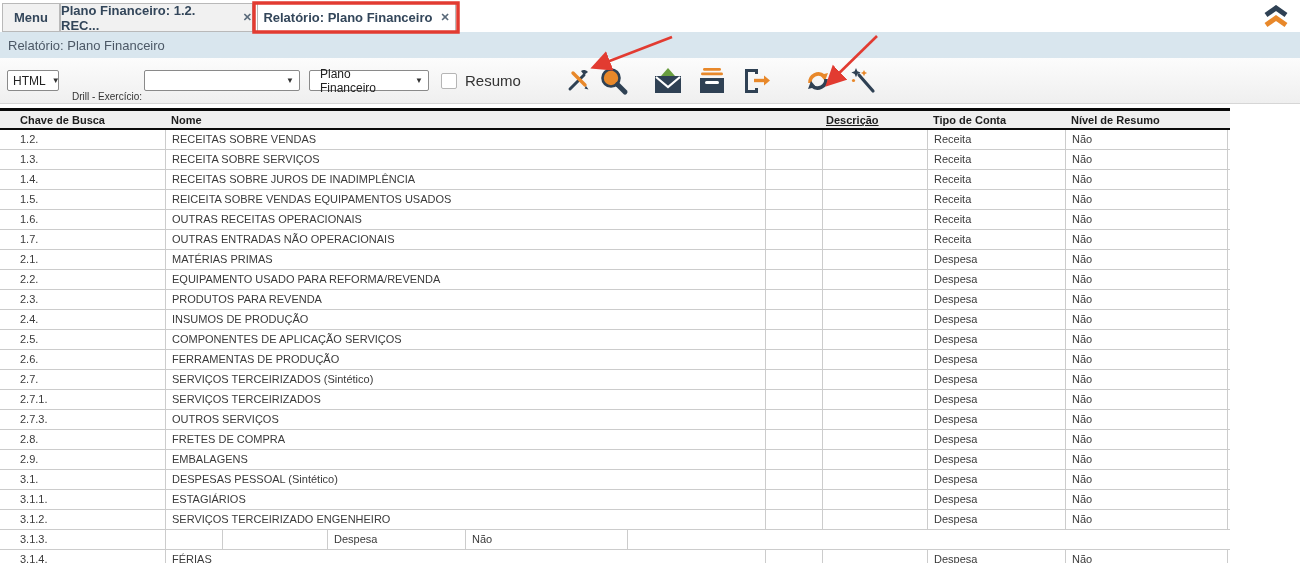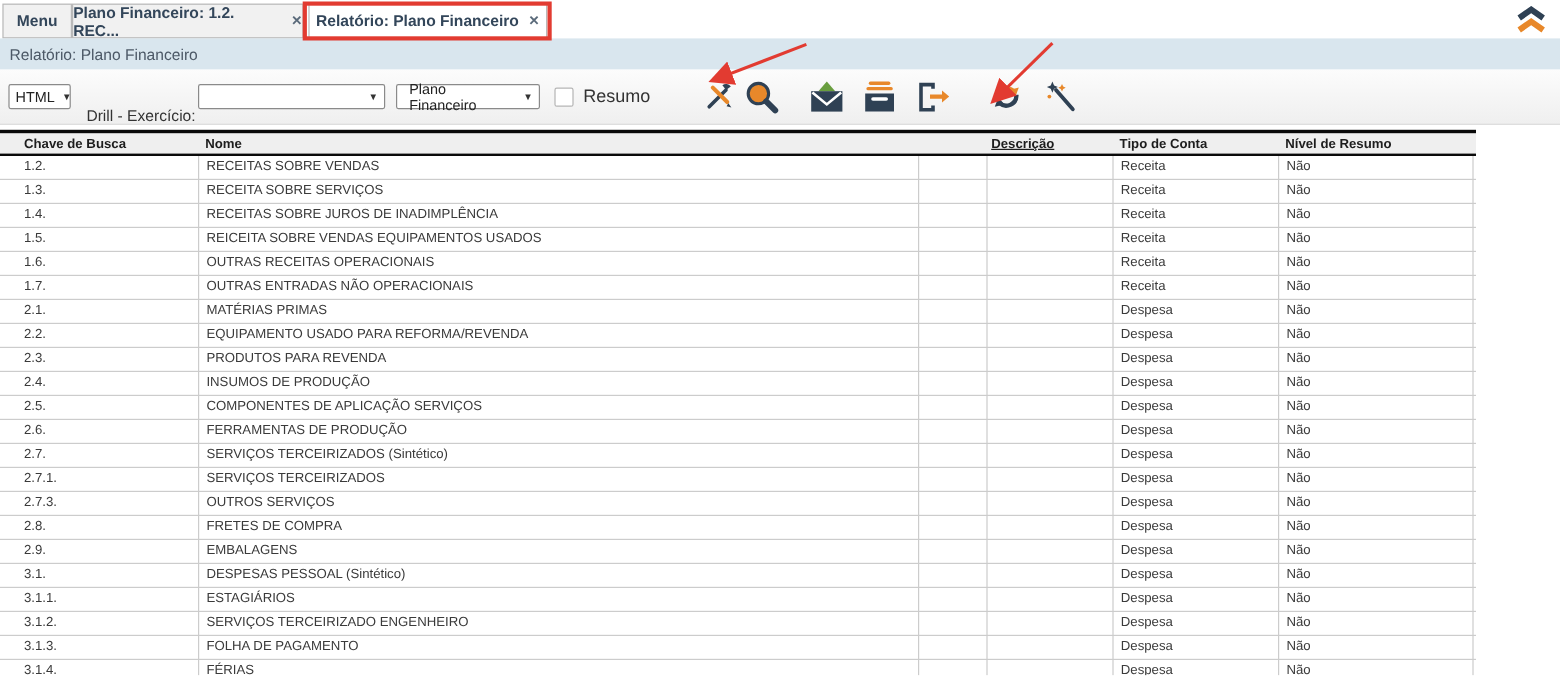--- a/index.html
+++ b/index.html
@@ -21,21 +21,21 @@
            display:flex; align-items:center; padding-left:8px; font-size:13px; color:#4c5866; }
 
   
   .toolbar { position:absolute; left:0; top:58px; width:1300px; height:46px;
              background:linear-gradient(#fcfcfc,#efefef); border-bottom:1px solid #d6d6d6;
              display:flex; align-items:center; }
   .fakesel { height:21px; background:#fff; border:1px solid #8a8a8a; border-radius:2px;
              display:flex; align-items:center; justify-content:space-between;
              font-size:12px; color:#222; padding:0 5px; cursor:pointer; }
   .fakesel .arrow { font-size:8px; color:#333; margin-left:6px; }
-  .tb-label { font-size:13px; color:#333;margin-top:32px; }
+  .tb-label { font-size:10px; color:#333;margin-top:32px; }
   .checkbox { width:16px; height:16px; background:#fff; border:1px solid #b5b5b5; border-radius:2px; cursor:pointer; }
   .resumo { font-size:15px; color:#333; }
   .icon-btn { width:34px; height:30px; display:flex; align-items:center; justify-content:center; cursor:pointer; }
 
   
   .grid { position:absolute; left:0; top:108px; width:1230px; height:455px; overflow:hidden; }
   .grid-head { display:flex; border-top:3px solid #0a0a0a; border-bottom:2px solid #0a0a0a;
                background:#efefef; height:22px; align-items:center; }
   .grid-head .cell { font-size:11px; font-weight:bold; color:#1d1d1d; }
   .grid-row { display:flex; height:20px; align-items:center; background:#fff; border-bottom:1px solid #ccc; }
@@ -316,21 +316,20 @@
         <div class="grid-row">
           <div class="cell c0">3.1.2.</div>
           <div class="cell c1">SERVIÇOS TERCEIRIZADO ENGENHEIRO</div>
           <div class="cell c2"></div>
           <div class="cell c3"></div>
           <div class="cell c4">Despesa</div>
           <div class="cell c5">Não</div>
         </div>
         <div class="grid-row">
           <div class="cell c0">3.1.3.</div>
-          <div class="cell c1">FOLHA DE PAGAMENTO</div>
           <div class="cell c2"></div>
           <div class="cell c3"></div>
           <div class="cell c4">Despesa</div>
           <div class="cell c5">Não</div>
         </div>
         <div class="grid-row">
           <div class="cell c0">3.1.4.</div>
           <div class="cell c1">FÉRIAS</div>
           <div class="cell c2"></div>
           <div class="cell c3"></div>

